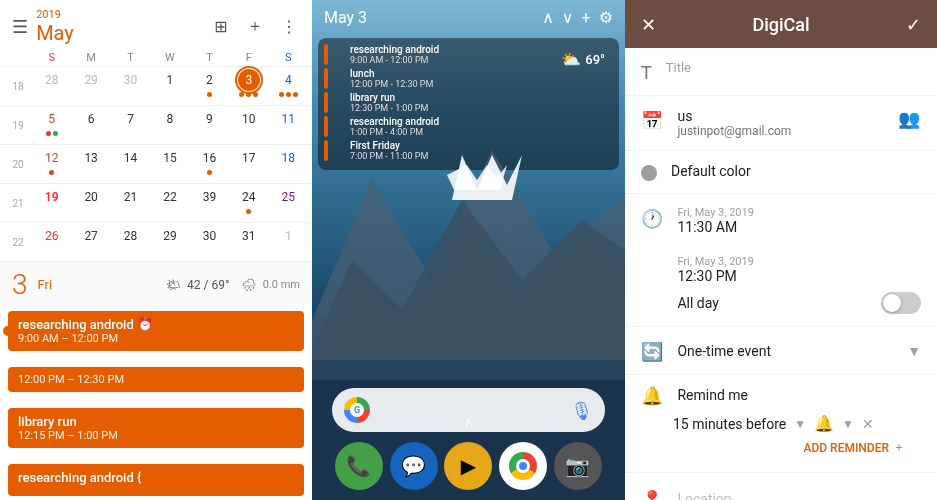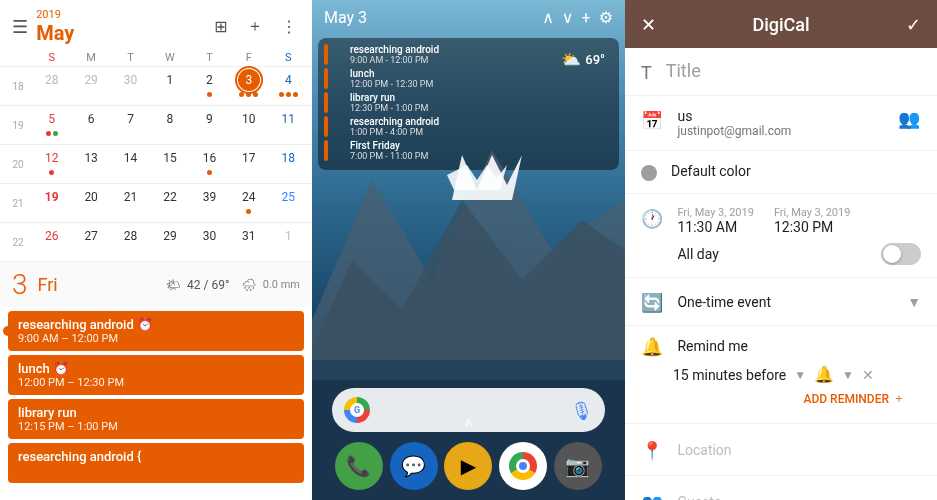--- a/index.html
+++ b/index.html
@@ -17,21 +17,21 @@
 
     .cal-header {
       background: #fff;
       padding: 8px 12px 4px;
       display: flex;
       align-items: center;
       justify-content: space-between;
     }
     .cal-header-left { display: flex; align-items: center; gap: 8px; }
     .cal-year { font-size: 11px; color: #e65c00; }
-    .cal-month { font-size: 20px; font-weight: 700; color: #e65c00; }
+    .cal-month { font-size: 20px; font-weight: 400; color: #e65c00; }
     .cal-header-icons { display: flex; gap: 12px; }
     .cal-icon { width: 22px; height: 22px; display: flex; align-items: center; justify-content: center; cursor: pointer; color: #555; font-size: 16px; }
     .cal-days-header { display: grid; grid-template-columns: 28px repeat(7, 1fr); padding: 0 4px; }
     .cal-day-name { text-align: center; font-size: 11px; color: #888; padding: 2px 0; }
     .cal-day-name.sun { color: #e53935; }
     .cal-day-name.sat { color: #1565c0; }
 
     .cal-week { display: grid; grid-template-columns: 28px repeat(7, 1fr); padding: 0 4px; border-top: 1px solid #eee; }
     .cal-week-num { font-size: 10px; color: #aaa; display: flex; align-items: center; justify-content: center; }
     .cal-cell { display: flex; flex-direction: column; align-items: center; padding: 2px 0; min-height: 38px; }
@@ -48,24 +48,24 @@
 
     .cal-date-header {
       padding: 6px 12px;
       display: flex;
       align-items: center;
       gap: 10px;
       background: #fafafa;
       border-top: 1px solid #eee;
     }
     .cal-date-big { font-size: 28px; color: #e65c00; font-weight: 300; }
-    .cal-date-day { font-size: 18px; color: #e65c00; }
+    .cal-date-day { font-size: 13px; color: #e65c00; }
     .cal-weather { margin-left: auto; display: flex; align-items: center; gap: 6px; font-size: 12px; color: #555; }
 
-    .cal-events { flex: 1; overflow-y: auto; padding: 4px 8px; display: flex; flex-direction: column; gap: 4px; }
+    .cal-events { flex: 1; overflow-y: auto; padding: 4px 8px; display: flex; flex-direction: column; gap: 16px; }
     .cal-event {
       background: #e65c00;
       color: #fff;
       border-radius: 4px;
       padding: 6px 10px;
       font-size: 12px;
       position: relative;
     }
     .cal-event-title { font-weight: 500; font-size: 13px; }
     .cal-event-time { font-size: 11px; opacity: 0.9; }
@@ -182,32 +182,33 @@
 
     .digical-row {
       display: flex;
       align-items: flex-start;
       padding: 12px 16px;
       border-bottom: 1px solid #f0f0f0;
       gap: 14px;
     }
     .digical-row-icon { color: #757575; font-size: 18px; margin-top: 2px; flex-shrink: 0; }
     .digical-row-content { flex: 1; }
-    .digical-row-label { font-size: 18px; color: #9e9e9e; }
+    .digical-row-label { font-size: 13px; color: #9e9e9e; }
     .digical-row-value { font-size: 14px; color: #212121; }
     .digical-row-value-small { font-size: 12px; color: #757575; }
 
     .digical-color-dot {
       width: 16px; height: 16px; border-radius: 50%;
       background: #9e9e9e; flex-shrink: 0; margin-top: 2px;
     }
 
     .digical-date-row {
       display: flex;
       gap: 20px;
+      flex-direction: column;
     }
     .digical-date-col { display: flex; flex-direction: column; }
     .digical-date-label { font-size: 11px; color: #9e9e9e; }
     .digical-time-value { font-size: 14px; color: #212121; }
 
     .digical-toggle {
       width: 40px; height: 22px; border-radius: 11px;
       background: #ccc; position: relative; cursor: pointer;
       margin-left: auto;
     }
@@ -406,21 +407,21 @@
     <div class="cal-cell">
         <div class="cal-date">39</div>
       </div>
     <div class="cal-cell">
       <div class="cal-date">24</div>
       <div class="cal-dots">
           <div class="cal-dot dot-orange"></div>
         </div>
     </div>
     <div class="cal-cell">
-        <div class="cal-date sat" style="color:#3b82f6;text-align:right;">25</div>
+        <div class="cal-date sat" style="color:#701a75;text-align:right;">25</div>
       </div>
   </div>
 
   <div class="cal-week">
     <div class="cal-week-num">22</div>
     <div class="cal-cell">
         <div class="cal-date" style="color:#e53935;">26</div>
       </div>
     <div class="cal-cell">
         <div class="cal-date">27</div>
@@ -453,21 +454,20 @@
     </div>
   </div>
 
   <div class="cal-events">
     <div class="cal-event" style="position:relative;">
       <div style="position:absolute;left:-5px;top:50%;transform:translateY(-50%);width:10px;height:10px;background:#e65c00;border-radius:50%;z-index:5;"></div>
       <div class="cal-event-title">researching android ⏰</div>
       <div class="cal-event-time">9:00 AM – 12:00 PM</div>
     </div>
     <div class="cal-event">
-      <div class="cal-event-title">lunch ⏰</div>
       <div class="cal-event-time">12:00 PM – 12:30 PM</div>
     </div>
     <div class="cal-event">
       <div class="cal-event-title">library run</div>
       <div class="cal-event-time">12:15 PM – 1:00 PM</div>
     </div>
     <div class="cal-event cal-event-partial">
       <div class="cal-event-title">researching android {</div>
     </div>
   </div>

